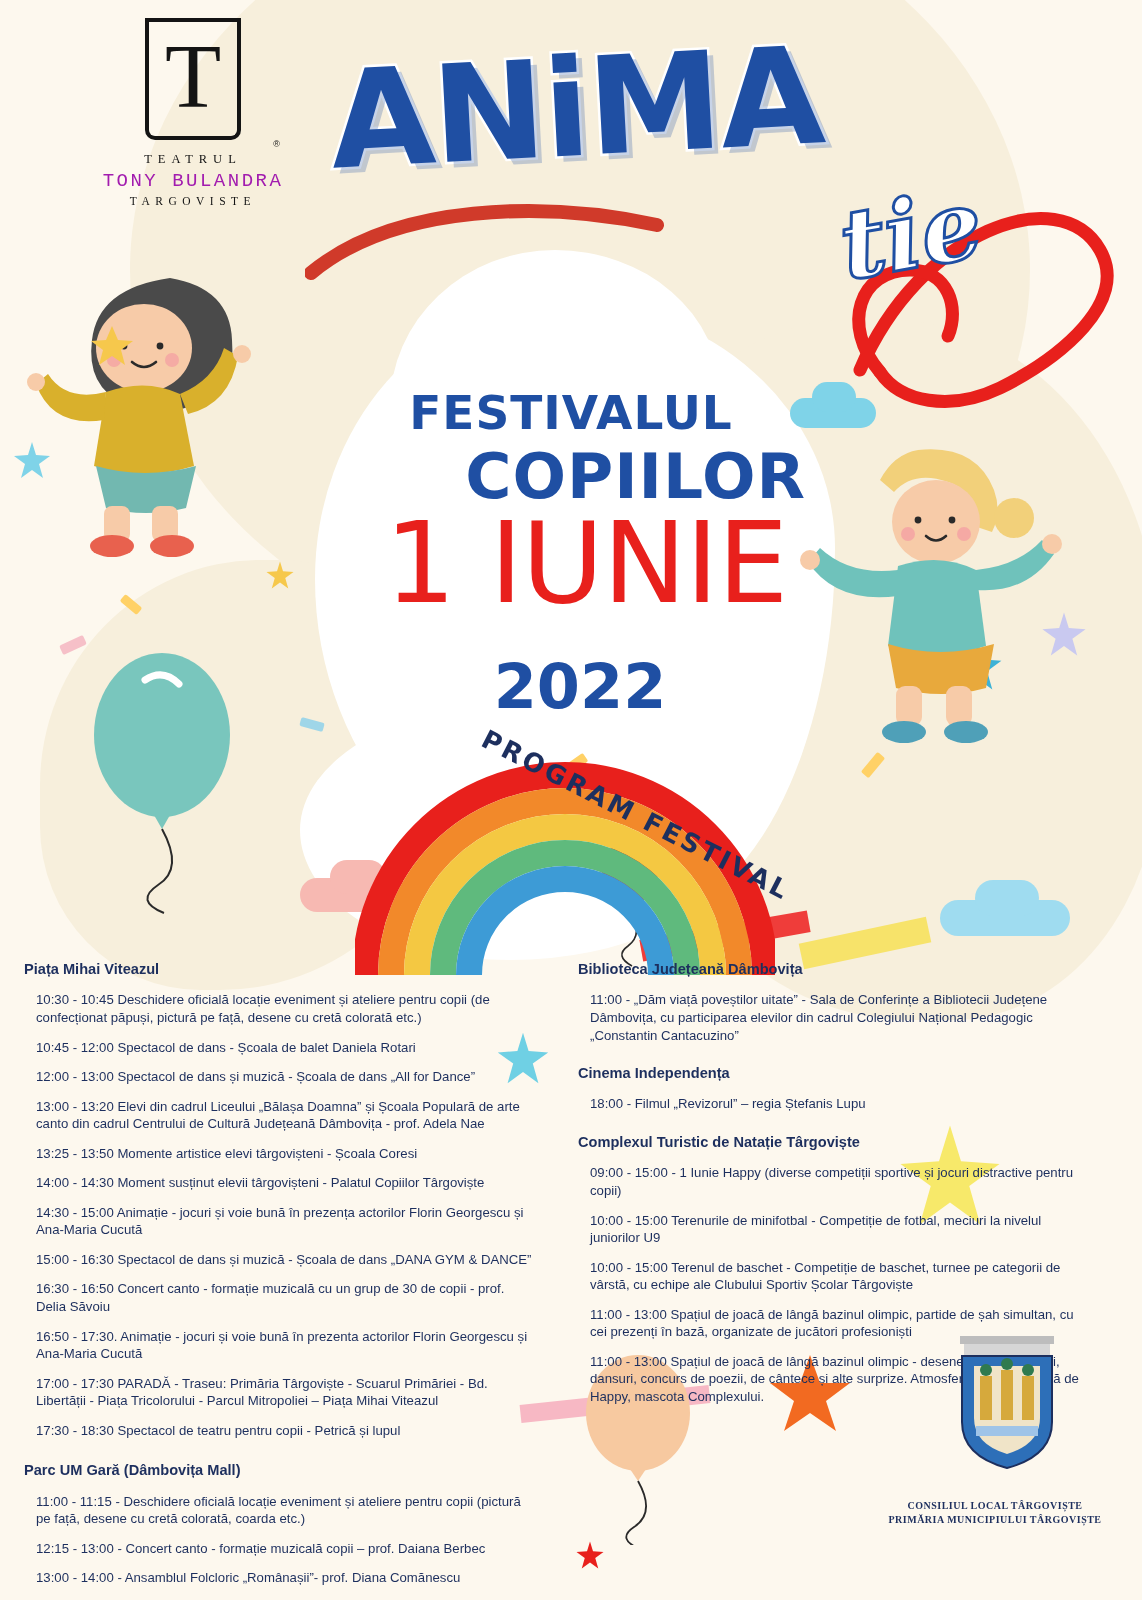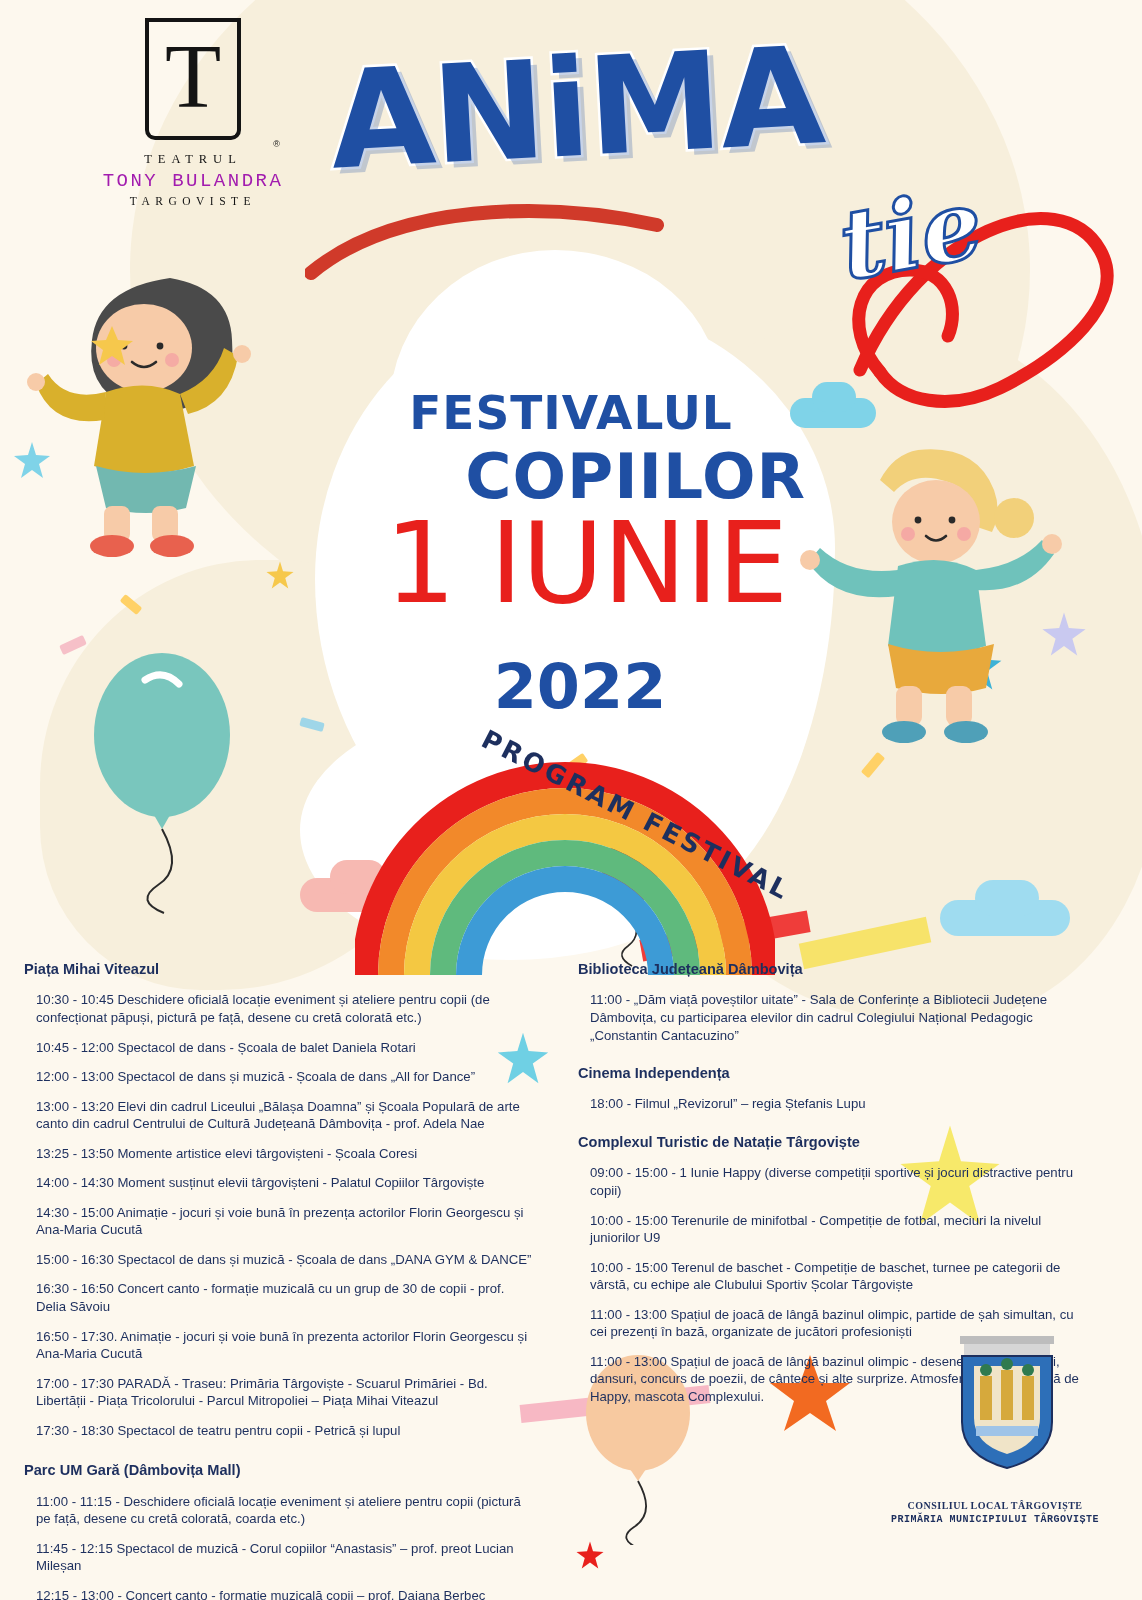--- a/index.html
+++ b/index.html
@@ -118,21 +118,21 @@
   .loc-block { margin-bottom:16px; }
   .ev { margin:12px; padding:0; }
 
   
   .coa { position:absolute; left:952px; top:1330px; width:110px; height:140px; }
   .coa-footer {
     position:absolute; left:860px; top:1500px; width:270px; text-align:center;
     font-size:10px; letter-spacing:.5px; color:#1d2f5e; font-weight:bold;
     font-family:"Liberation Serif", serif;
   }
-  .coa-footer div:nth-child(2){ margin-top:3px;font-family:Liberation Mono, monospace; }
+  .coa-footer div:nth-child(2){ margin-top:3px; }
 
   
   .cf { position:absolute; }
   .star { position:absolute; }
   .cloud { position:absolute; border-radius:40px; }
 </style>
 </head>
 <body>
 
 <div class="blob-beige blob1"></div>
@@ -290,21 +290,20 @@
     <p class="ev">14:30 - 15:00 Animație - jocuri și voie bună în prezența actorilor Florin Georgescu și Ana-Maria Cucută</p>
     <p class="ev">15:00 - 16:30 Spectacol de dans și muzică - Școala de dans „DANA GYM &amp; DANCE”</p>
     <p class="ev">16:30 - 16:50 Concert canto - formație muzicală cu un grup de 30 de copii - prof. Delia Săvoiu</p>
     <p class="ev">16:50 - 17:30. Animație - jocuri și voie bună în prezenta actorilor Florin Georgescu și Ana-Maria Cucută</p>
     <p class="ev" style="font-style:normal">17:00 - 17:30 PARADĂ - Traseu: Primăria Târgoviște - Scuarul Primăriei - Bd. Libertății - Piața Tricolorului - Parcul Mitropoliei – Piața Mihai Viteazul</p>
     <p class="ev">17:30 - 18:30 Spectacol de teatru pentru copii - Petrică și lupul</p>
   </div>
   <div class="loc-block" style="margin-top:22px">
     <div class="loc-head">Parc UM Gară (Dâmbovița Mall)</div>
     <p class="ev">11:00 - 11:15 - Deschidere oficială locație eveniment și ateliere pentru copii (pictură pe față, desene cu cretă colorată, coarda etc.)</p>
-    <p class="ev">11:45 - 12:15 Spectacol de muzică - Corul copiilor “Anastasis” – prof. preot Lucian Mileșan</p>
     <p class="ev">12:15 - 13:00 - Concert canto - formație muzicală copii – prof. Daiana Berbec</p>
     <p class="ev">13:00 - 14:00 - Ansamblul Folcloric „Românașii”- prof. Diana Comănescu</p>
   </div>
 </div>
 
 <div class="col col-right">
   <div class="loc-block">
     <div class="loc-head">Biblioteca Județeană Dâmbovița</div>
     <p class="ev">11:00 - „Dăm viață poveștilor uitate” - Sala de Conferințe a Bibliotecii Județene Dâmbovița, cu participarea elevilor din cadrul Colegiului Național Pedagogic „Constantin Cantacuzino”</p>
   </div>

